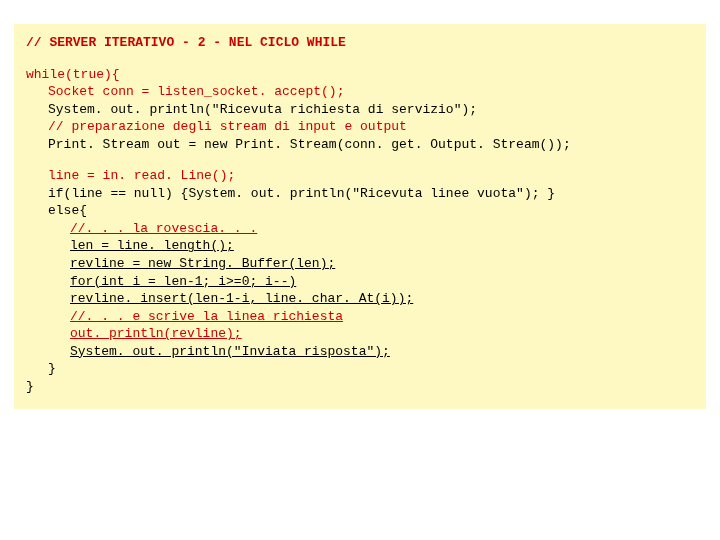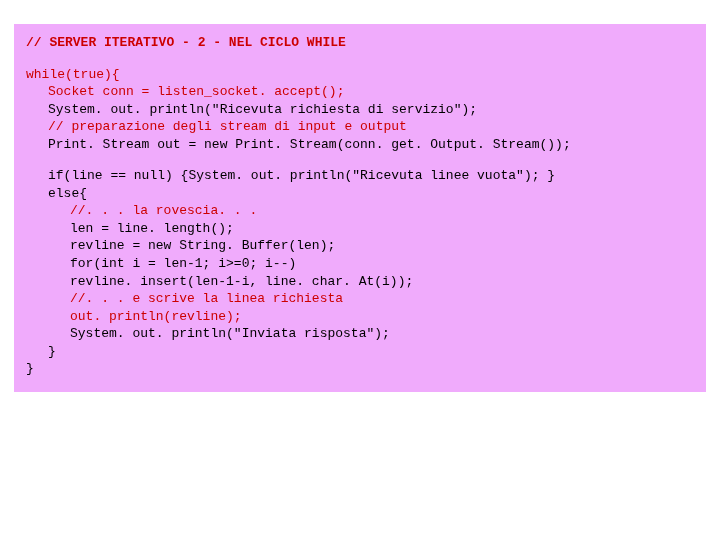--- a/index.html
+++ b/index.html
@@ -7,44 +7,45 @@
     padding: 0;
     background: #ffffff;
     width: 720px;
     height: 540px;
     overflow: hidden;
     font-family: "Courier New", Courier, monospace;
     font-size: 13px;
     line-height: 1.35;
   }
   .code-container {
-    background: #f0abfc;
+    background: #fef9c3;
     padding: 10px 12px 14px 12px;
     margin: 24px 14px 0 14px;
   }
   .bold { font-weight: bold; }
   .red { color: #cc0000; }
   .line { white-space: pre; }
   .i1 { padding-left: 0; }
   .i2 { padding-left: 22px; }
-  .i3 { padding-left: 44px; }
+  .i3 { padding-left: 44px; text-decoration: underline; }
   .blank { height: 14px; }
 </style>
 </head>
 <body>
 
 <div class="code-container">
   <div class="line i1 bold red">// SERVER ITERATIVO - 2 - NEL CICLO WHILE</div>
   <div class="blank"></div>
   <div class="line i1 red">while(true){</div>
   <div class="line i2 red">Socket conn = listen_socket. accept();</div>
   <div class="line i2">System. out. println("Ricevuta richiesta di servizio");</div>
   <div class="line i2 red">// preparazione degli stream di input e output</div>
   <div class="line i2">Print. Stream out = new Print. Stream(conn. get. Output. Stream());</div>
   <div class="blank"></div>
+  <div class="line i2 red">line = in. read. Line();</div>
   <div class="line i2">if(line == null) {System. out. println("Ricevuta linee vuota"); }</div>
   <div class="line i2">else{</div>
   <div class="line i3 red">//. . . la rovescia. . .</div>
   <div class="line i3">len = line. length();</div>
   <div class="line i3">revline = new String. Buffer(len);</div>
   <div class="line i3">for(int i = len-1; i&gt;=0; i--)</div>
   <div class="line i3">revline. insert(len-1-i, line. char. At(i));</div>
   <div class="line i3 red">//. . . e scrive la linea richiesta</div>
   <div class="line i3 red">out. println(revline);</div>
   <div class="line i3">System. out. println("Inviata risposta");</div>

